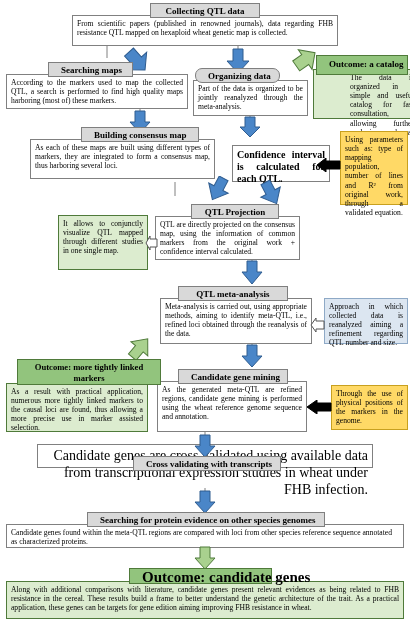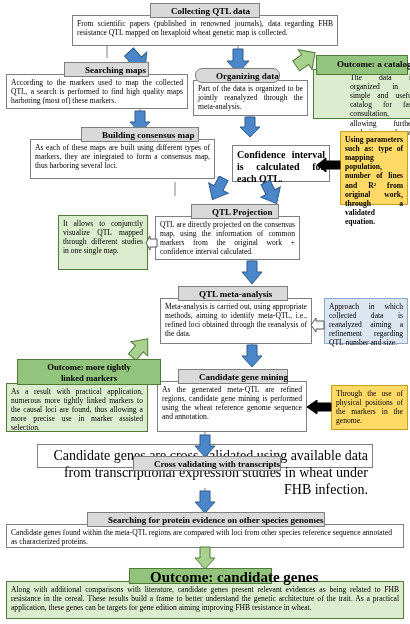--- a/index.html
+++ b/index.html
@@ -20,21 +20,21 @@
   .hdr {
     position: absolute;
     box-sizing: border-box;
     background: #d9d9d9;
     border: 1px solid #7f7f7f;
     color: #000000;
     font-weight: bold;
     text-align: center;
     line-height: 1.05;
     z-index: 4;
-    padding: 1px 20px;
+    padding: 1px 12px;
     white-space: nowrap;
   }
   .hdr.wrap { white-space: normal; }
   .body {
     position: absolute;
     box-sizing: border-box;
     background: #ffffff;
     border: 1px solid #808080;
     color: #000000;
     text-align: justify;
@@ -119,21 +119,21 @@
   </div>
 
   <div class="arrow" style="left:291px; top:45px; width:30px; height:28px;">
     <svg width="30" height="28" viewBox="0 0 30 28">
       <g transform="rotate(-125 15 14)">
         <polygon points="9,2 21,2 21,13 27,13 15,25 3,13 9,13" fill="#a9d18e" stroke="#4f7a3a" stroke-width="1"></polygon>
       </g>
     </svg>
   </div>
 
-  <div class="hdr" style="left:48px; top:62px; width:85px; height:15px; font-size:9px; line-height:13px;margin-left:16px;">Searching maps</div>
+  <div class="hdr" style="left:48px; top:62px; width:85px; height:15px; font-size:9px; line-height:13px;">Searching maps</div>
   <div class="body" style="left:6px; top:74px; width:182px; height:35px; font-size:7.6px;">According to the markers used to map the collected QTL, a search is performed to find high quality maps harboring (most of) these markers.</div>
 
   <div class="hdr" style="left:195px; top:68px; width:85px; height:15px; font-size:9px; line-height:13px;border-radius:7px;">Organizing data</div>
   <div class="body" style="left:193px; top:80px; width:115px; height:36px; font-size:7.6px;">Part of the data is organized to be jointly reanalyzed through the meta-analysis.</div>
 
   <div class="hdr green" style="left:316px; top:55px; width:92px; height:20px; font-size:9px; line-height:14px;">Outcome: a catalog</div>
   <div class="body green" style="left:313px; top:69px; width:106px; height:50px; font-size:7.6px;padding-left:36px;">The data is organized in a simple and useful catalog for fast consultation, allowing further analysis, such as general overview.</div>
 
   <div class="arrow" style="left:129px; top:110px; width:22px; height:24px;">
     <svg width="22" height="24" viewBox="0 0 22 24">
@@ -145,21 +145,21 @@
     <svg width="22" height="22" viewBox="0 0 22 22">
       <polygon points="6,1 16,1 16,11 21,11 11,21 1,11 6,11" fill="#4a86c8" stroke="#2f5c8f" stroke-width="1"></polygon>
     </svg>
   </div>
 
   <div class="hdr" style="left:81px; top:127px; width:118px; height:15px; font-size:9px; line-height:13px;text-align:right;">Building consensus map</div>
   <div class="body" style="left:30px; top:139px; width:185px; height:40px; font-size:7.6px;">As each of these maps are built using different types of markers, they are integrated to form a consensus map, thus harboring several loci.</div>
 
   <div class="body" style="left:232px; top:145px; width:98px; height:37px; font-size:10px;font-weight:bold;">Confidence interval is calculated for each QTL.</div>
 
-  <div class="body yellow" style="left:340px; top:131px; width:68px; height:74px; font-size:7.6px;font-weight:bold;">Using parameters such as: type of mapping population, number of lines and R² from original work, through a validated equation.</div>
+  <div class="body yellow" style="left:340px; top:131px; width:68px; height:74px; font-size:7.6px;">Using parameters such as: type of mapping population, number of lines and R² from original work, through a validated equation.</div>
 
   <div class="arrow" style="left:316px; top:158px; width:25px; height:14px;">
     <svg width="25" height="14" viewBox="0 0 25 14">
       <polygon points="24,3 10,3 10,0 1,7 10,14 10,11 24,11" fill="#000000" stroke="#000000" stroke-width="1"></polygon>
     </svg>
   </div>
 
   <div class="arrow" style="left:205px; top:176px; width:26px; height:26px;">
     <svg width="26" height="26" viewBox="0 0 26 26">
       <g transform="rotate(28 13 13)">

